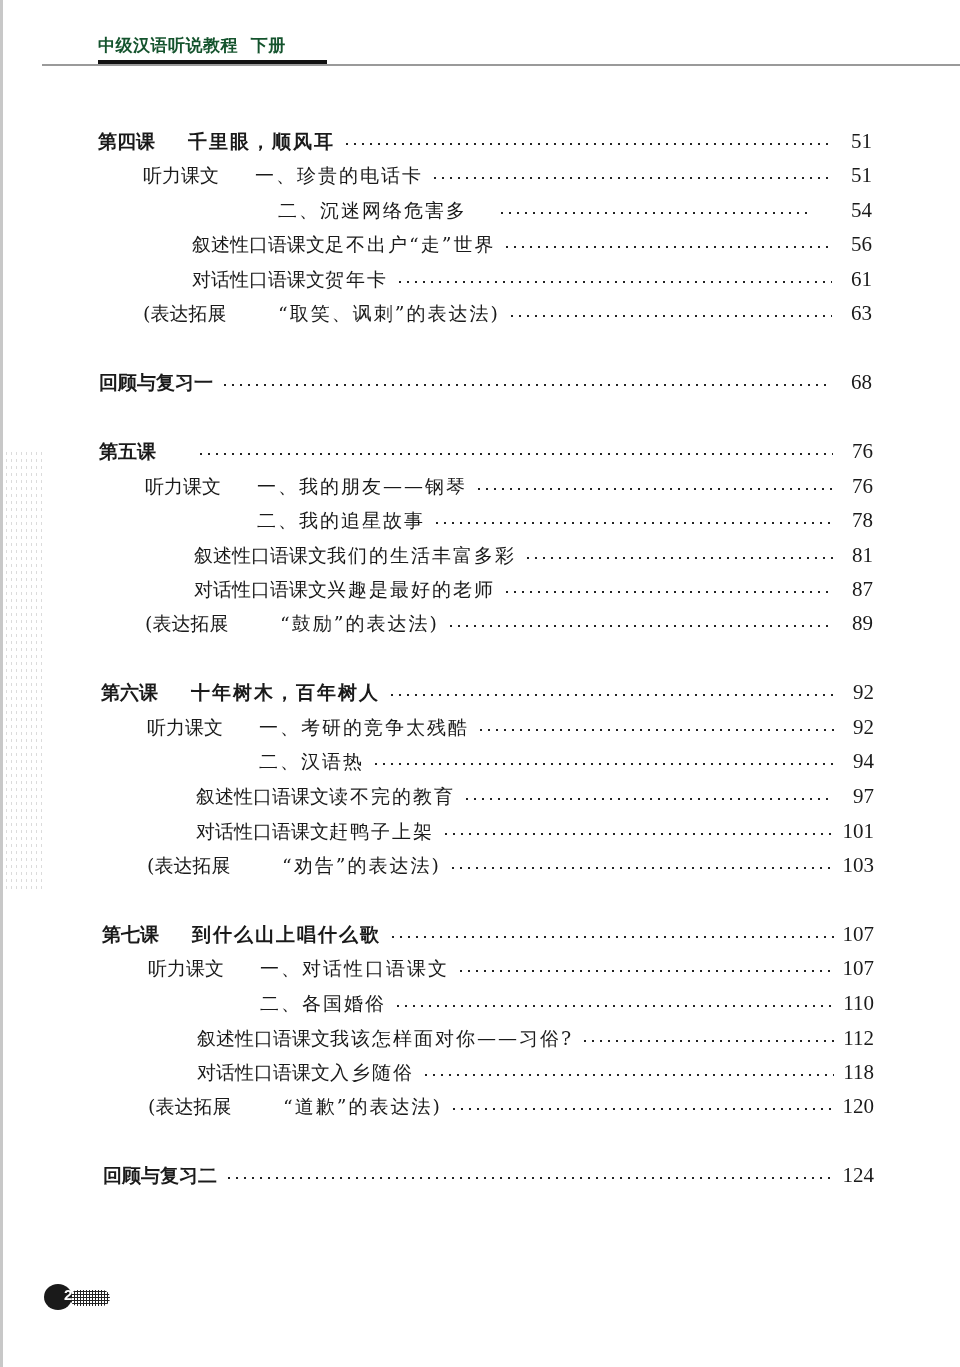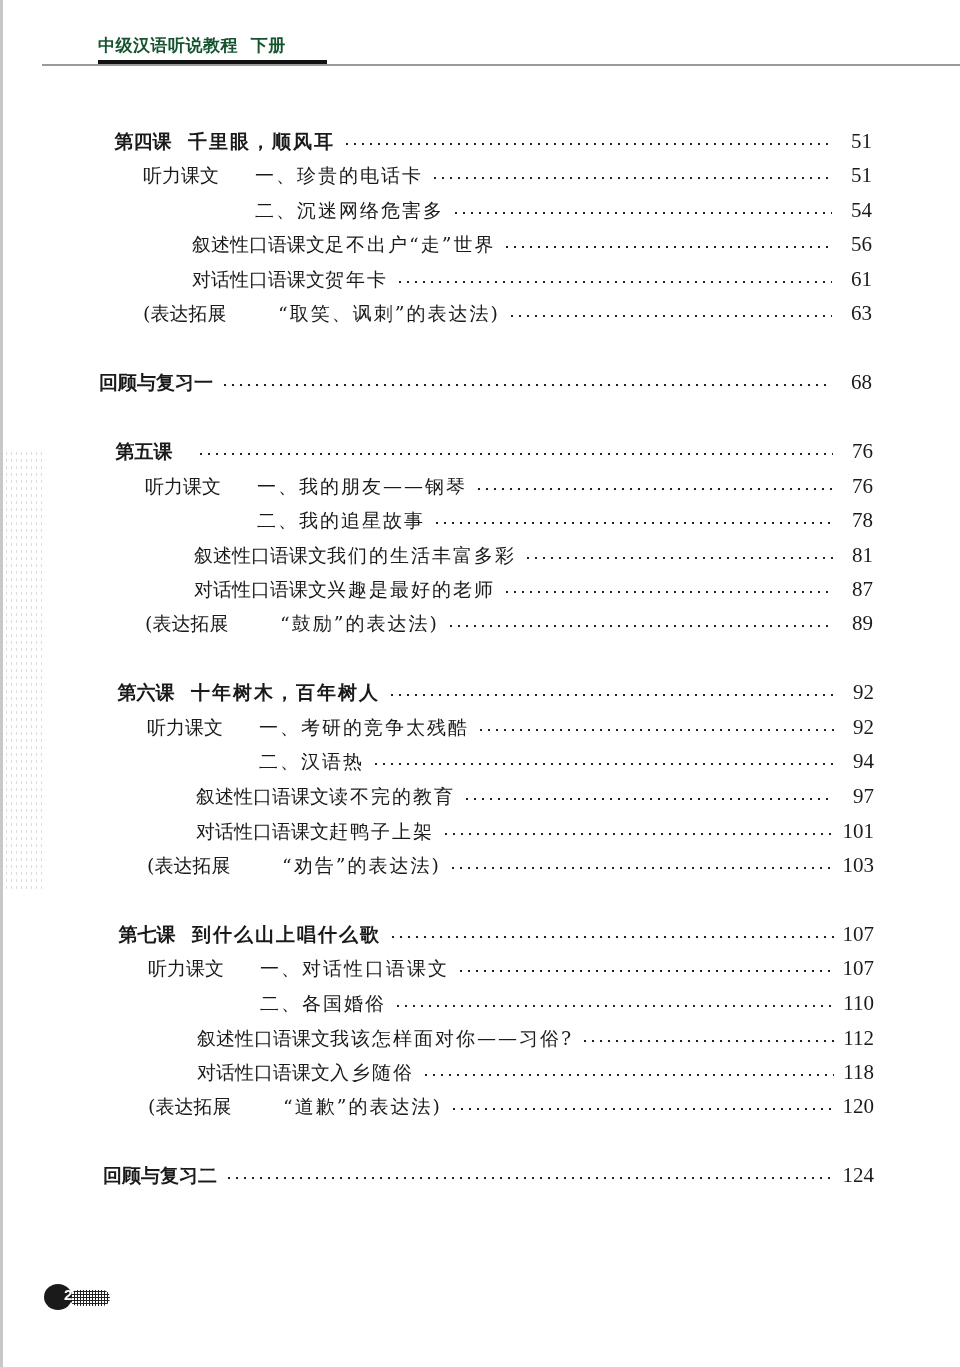--- a/index.html
+++ b/index.html
@@ -30,21 +30,21 @@
     .row .title { white-space: pre; letter-spacing: 2px; }
     .row .leader {
       flex: 1; margin: 0 6px 0 8px; height: 2px; align-self: center; margin-top: 6px;
       background-image: radial-gradient(circle, #222 0.9px, transparent 1.2px);
       background-size: 8px 2px; background-repeat: repeat-x;
     }
     .row .page {
       font-family: "Liberation Serif", "DejaVu Serif", serif; font-size: 21px; min-width: 34px; text-align: right;
     }
     .lesson .col1, .lesson .title { font-family: "DejaVu Sans", "Liberation Sans", sans-serif; font-weight: bold; }
-    .lesson .col1 { width: 90px; letter-spacing: 0; text-align: center; }
+    .lesson .col1 { width: 90px; letter-spacing: 0; }
     .sub .col1 { width: 112px; }
     .sub.wide .col1 { width: 182px; text-align: right; }
     .sub.cont .col1 { width: 112px; }
     .sub.ext .col1 { width: 135px; }
 
     .page-badge {
       position: absolute; left: 42px; top: 1282px; width: 70px; height: 30px;
     }
     .page-badge .blob1 { position: absolute; left: 2px; top: 2px; width: 28px; height: 26px; border-radius: 50%; background: #1a1a1a; }
     .page-badge .blob2 { position: absolute; left: 28px; top: 8px; width: 40px; height: 16px; border-radius: 8px;
@@ -71,21 +71,21 @@
     <span class="title">千里眼，顺风耳</span>
     <span class="leader"></span>
     <span class="page">51</span>
   </div>
   <div class="row sub" style="left:143px; top:160px; width:729px;">
     <span class="col1">听力课文</span>
     <span class="title">一、珍贵的电话卡</span>
     <span class="leader"></span>
     <span class="page">51</span>
   </div>
-  <div class="row sub cont" style="left:143px; top:195px; width:729px;">
+  <div class="row sub cont" style="left:143px; top:195px; width:729px;gap:23px;">
     <span class="col1"></span>
     <span class="title">二、沉迷网络危害多</span>
     <span class="leader"></span>
     <span class="page">54</span>
   </div>
   <div class="row sub wide" style="left:143px; top:229px; width:729px;">
     <span class="col1">叙述性口语课文</span>
     <span class="title">足不出户“走”世界</span>
     <span class="leader"></span>
     <span class="page">56</span>

